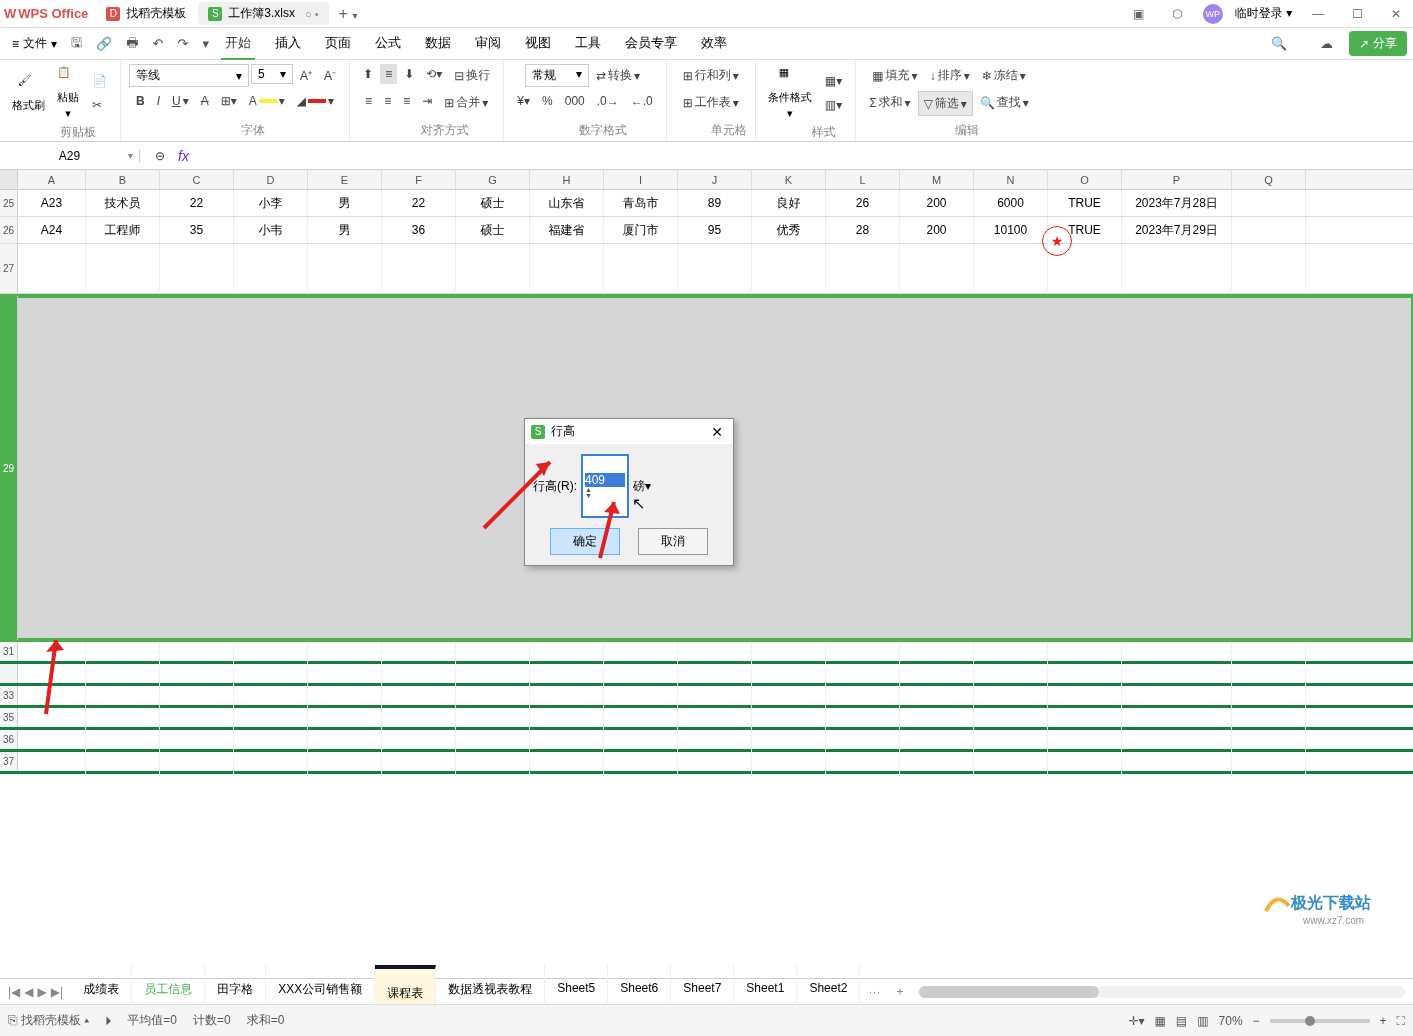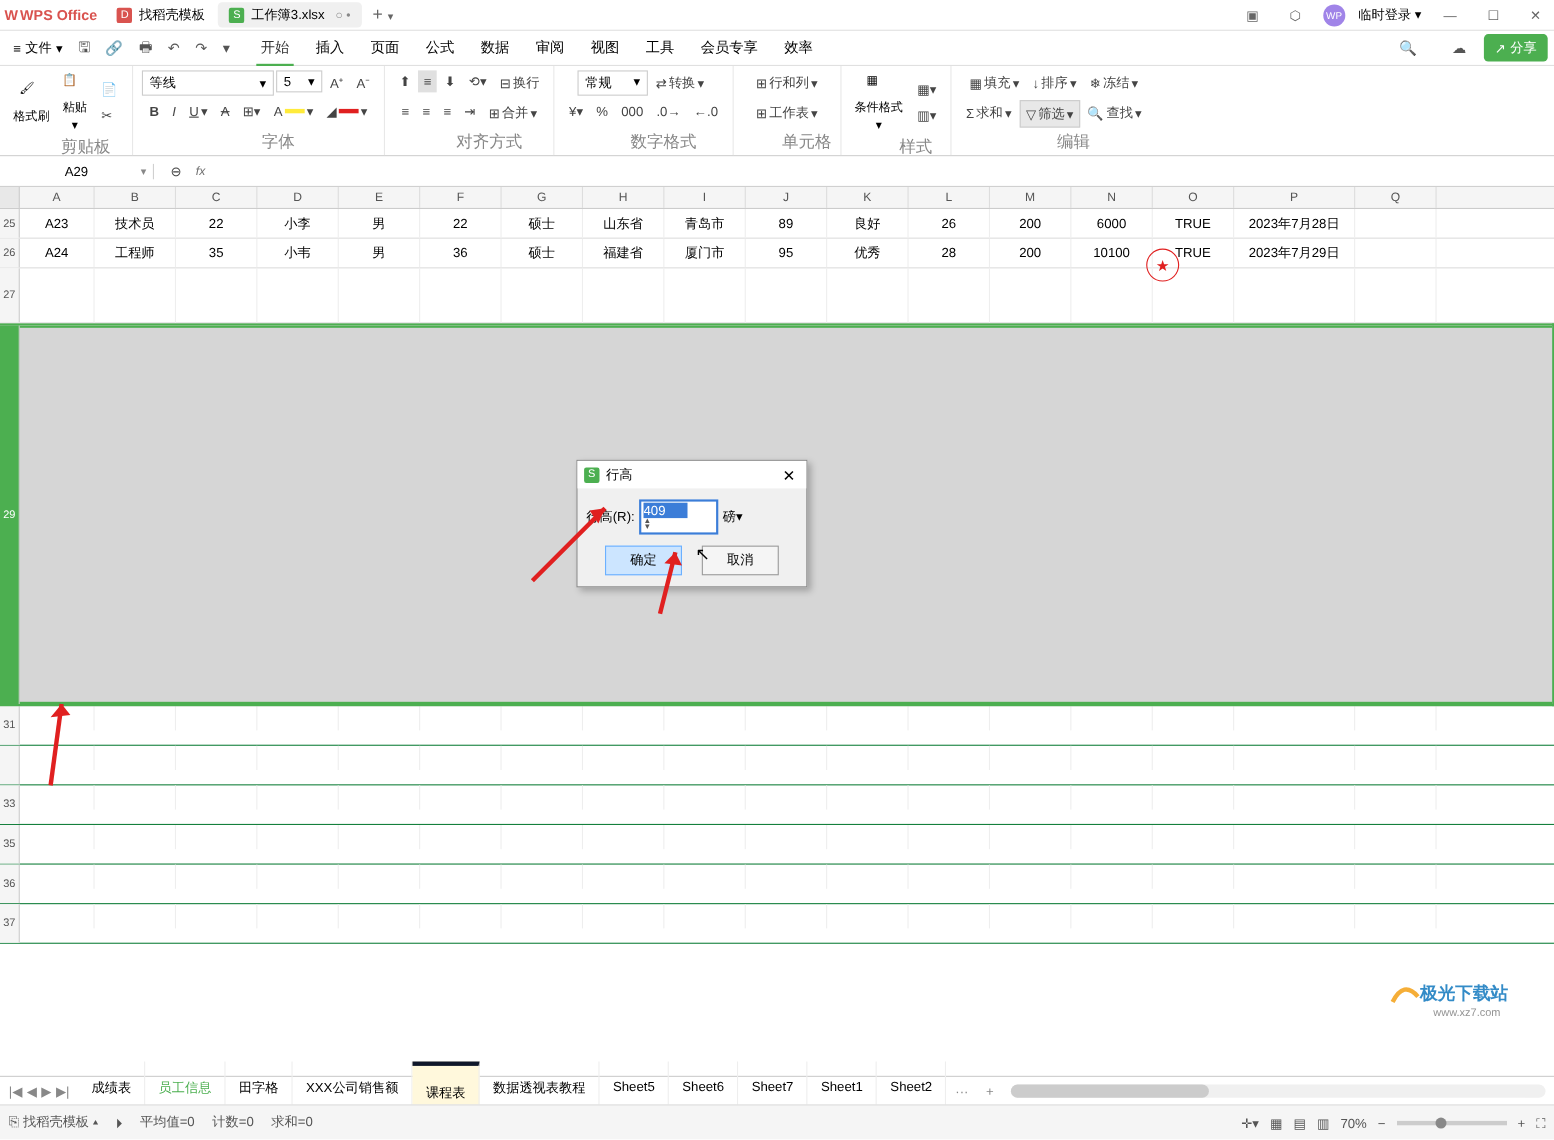--- a/index.html
+++ b/index.html
@@ -17,68 +17,68 @@
 .tab-extra { color: #888; font-size: 11px; margin-left: 4px; }
 .tab-add { padding: 2px 8px; color: #666; font-size: 16px; }
 .title-right { margin-left: auto; display: flex; align-items: center; gap: 12px; }
 .avatar { width: 20px; height: 20px; border-radius: 50%; background: #a084e8; color: #fff; display: flex; align-items: center; justify-content: center; font-size: 9px; }
 .win-btn { padding: 2px 8px; color: #666; }
 
 
 .menubar { height: 32px; display: flex; align-items: center; padding: 0 6px; gap: 2px; border-bottom: 1px solid #e0e0e0; }
 .file-menu { display: flex; align-items: center; gap: 4px; padding: 2px 6px; font-size: 12px; }
 .quick-btn { padding: 4px 6px; color: #555; font-size: 13px; }
-.menu-tabs { display: flex; margin-left: 16px; gap: 16px; }
+.menu-tabs { display: flex; margin-left: 4px; gap: 16px; }
 .menu-tab { padding: 6px 4px; font-size: 13px; cursor: pointer; }
 .menu-tab.active { border-bottom: 2px solid #4caf50; color: #333; font-weight: 500; }
 .menu-right { margin-left: auto; display: flex; align-items: center; gap: 10px; }
 .share-btn { background: #4caf50; color: #fff; padding: 4px 10px; border-radius: 4px; display: flex; align-items: center; gap: 4px; font-size: 12px; }
 
 
 .ribbon { height: 82px; display: flex; border-bottom: 1px solid #d0d0d0; background: #fff; }
 .ribbon-group { display: flex; flex-direction: column; align-items: center; padding: 4px 8px 2px; border-right: 1px solid #e8e8e8; }
 .ribbon-group-content { display: flex; align-items: center; flex: 1; gap: 4px; }
-.ribbon-group-label { font-size: 15px; color: #888; padding-top: 2px; margin-left: 36px; }
+.ribbon-group-label { font-size: 12px; color: #888; padding-top: 2px; margin-left: 36px; }
 .big-btn { display: flex; flex-direction: column; align-items: center; gap: 2px; padding: 2px 4px; font-size: 11px; cursor: pointer; }
 .big-btn svg, .big-btn .ico { width: 22px; height: 22px; }
 .small-btn { padding: 3px 5px; cursor: pointer; color: #444; font-size: 12px; display: flex; align-items: center; gap: 2px; }
 .small-row { display: flex; align-items: flex-start; gap: 2px; }
 .stack { display: flex; flex-direction: column; gap: 4px; }
 .font-select { border: 1px solid #ccc; padding: 2px 6px; font-size: 12px; width: 120px; background: #fff; display: flex; justify-content: space-between; align-items: center; }
 .fontsize-select { border: 1px solid #ccc; padding: 2px 6px; font-size: 12px; width: 42px; background: #fff; display: flex; justify-content: space-between; }
 .num-select { border: 1px solid #ccc; padding: 2px 6px; font-size: 12px; width: 64px; background: #fff; display: flex; justify-content: space-between; }
 .underline-color { width: 18px; height: 4px; display: block; }
 
 
 .formula-row { height: 28px; display: flex; align-items: center; border-bottom: 1px solid #d0d0d0; }
 .namebox { width: 140px; border-right: 1px solid #d0d0d0; display: flex; align-items: center; justify-content: center; position: relative; }
 .namebox input { border: none; text-align: center; width: 80px; font-size: 12px; outline: none; }
 .namebox .dd { position: absolute; right: 6px; color: #888; font-size: 10px; }
 .fx-area { display: flex; align-items: center; gap: 8px; padding: 0 10px; flex: 1; }
-.fx-btn { color: #737373; font-style: italic; font-size: 11px; }
+.fx-btn { color: #6d28d9; font-style: italic; font-size: 14px; }
 
 
 .sheet { position: relative; }
 .col-headers { display: flex; height: 20px; background: #f5f5f5; border-bottom: 1px solid #ccc; font-size: 11px; }
 .corner { width: 18px; border-right: 1px solid #ccc; background: #e8e8e8; }
 .col-h { border-right: 1px solid #ddd; display: flex; align-items: center; justify-content: center; color: #555; }
 .grid-body { position: relative; }
 .grid-row { display: flex; border-bottom: 1px solid #ddd; }
 .row-h { width: 18px; background: #f5f5f5; border-right: 1px solid #ccc; display: flex; align-items: center; justify-content: center; font-size: 10px; color: #555; }
 .cell { border-right: 1px solid #eee; display: flex; align-items: center; justify-content: center; font-size: 12px; padding: 4px 2px; height: 26px; }
 .big-selected-row { height: 348px; background: #d0d0d0; border: 2px solid #4caf50; border-left: none; position: relative; }
 .big-selected-row .row-h { background: #4caf50; color: #fff; height: 100%; }
-.empty-row { display: flex; height: 36px; border-bottom: 1px solid #15803d; }
+.empty-row { display: flex; height: 22px; border-bottom: 3px solid #15803d; }
 
 
 .modal { position: absolute; left: 524px; top: 418px; width: 210px; background: #f0f0f0; border: 1px solid #888; box-shadow: 3px 3px 6px rgba(0,0,0,0.25); }
 .modal-title { display: flex; align-items: center; padding: 4px 6px; background: #fff; font-size: 12px; gap: 6px; }
 .modal-title .close { margin-left: auto; cursor: pointer; padding: 0 4px; font-size: 14px; }
 .modal-body { padding: 10px 8px; display: flex; align-items: center; gap: 4px; font-size: 12px; }
-.modal-input { border: 2px solid #3b7dd8; width: 72px; padding: 1px 2px; background: #fff; }
+.modal-input { border: 2px solid #3b7dd8; width: 48px; padding: 17px 2px; background: #fff; }
 .modal-input input { border: none; width: 40px; background: #3b7dd8; color: #fff; font-size: 12px; outline: none; }
 .spin { display: flex; flex-direction: column; font-size: 7px; line-height: 6px; margin-left: auto; color: #555; }
 .unit { font-size: 12px; }
 .modal-btns { display: flex; justify-content: center; gap: 18px; padding: 0 8px 10px; }
 .modal-btn { border: 1px solid #999; padding: 4px 22px; font-size: 12px; cursor: pointer; }
 .modal-btn.ok { background: #cce5ff; border-color: #6bb0ff; }
 .modal-btn.cancel { background: #f5f5f5; }
 .cursor-arrow { position: absolute; left: 632px; top: 494px; font-size: 16px; color: #000; pointer-events: none; }
 
 

